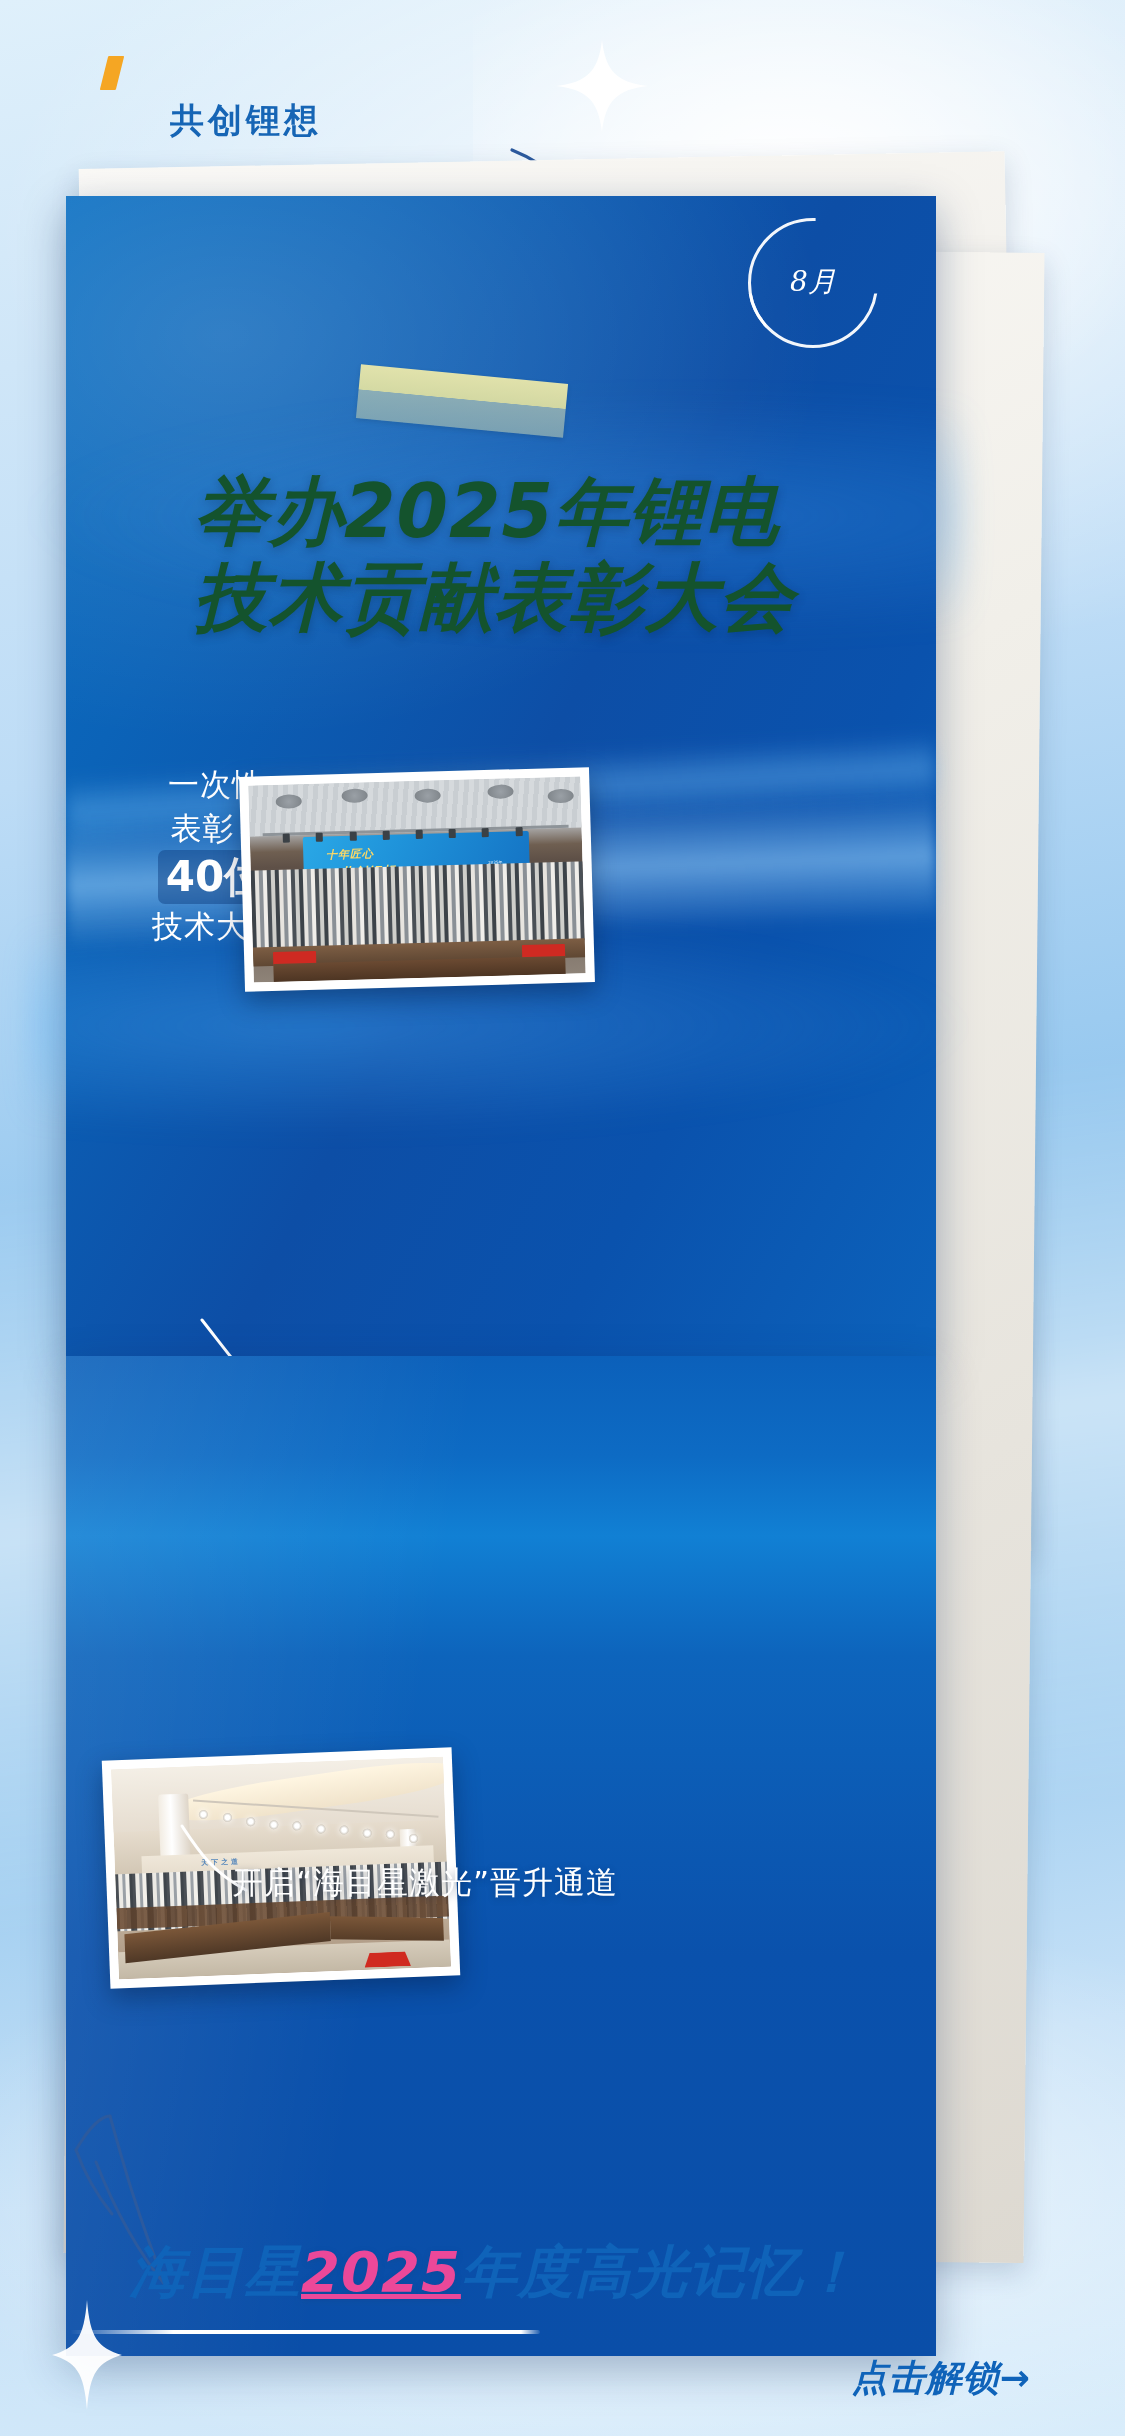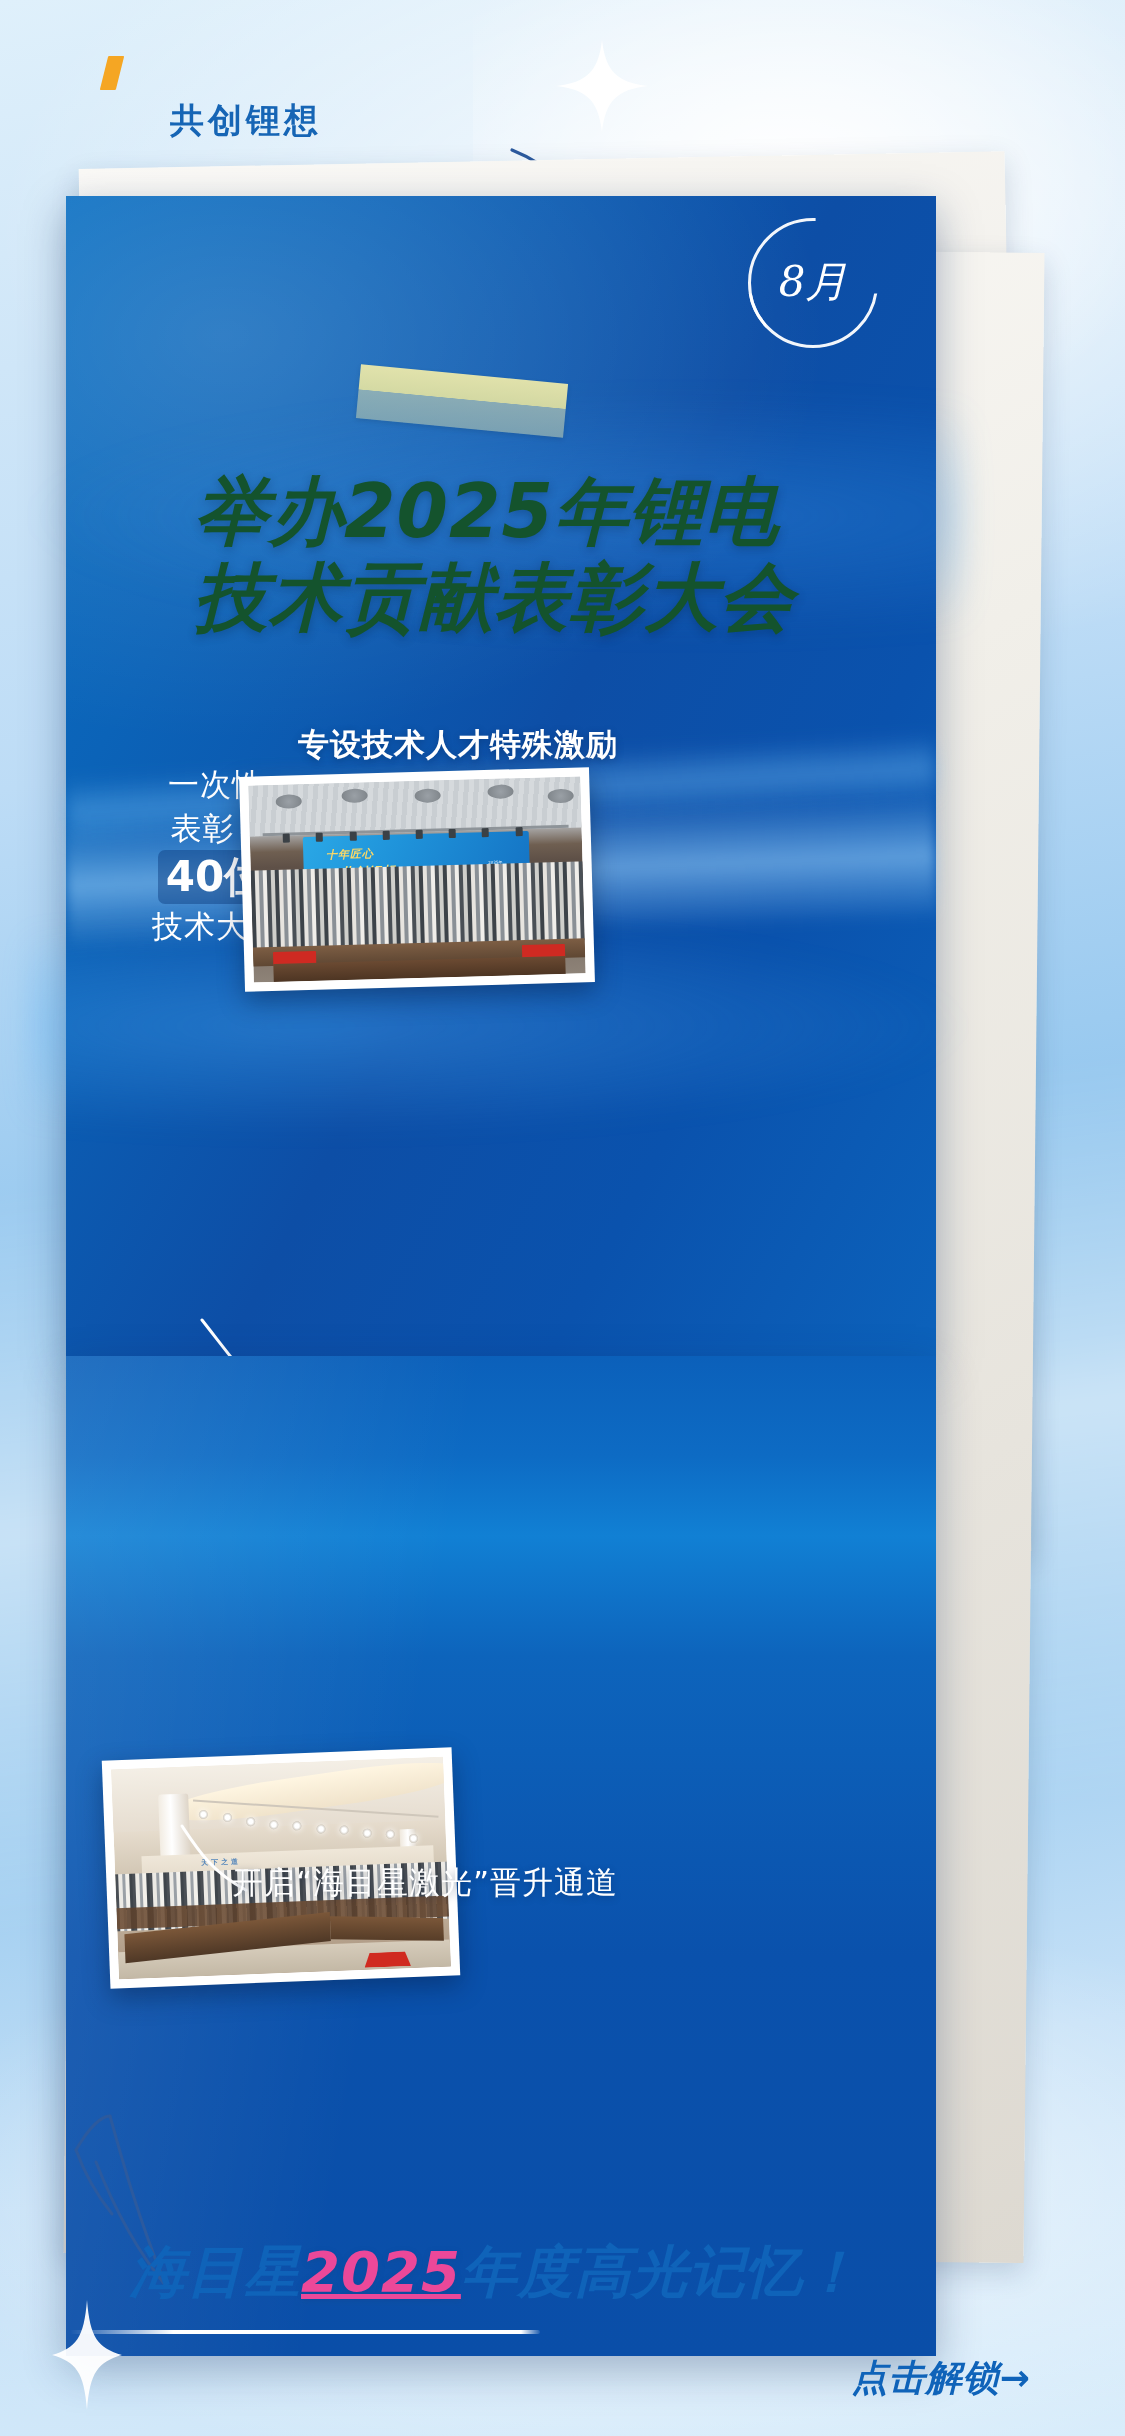--- a/index.html
+++ b/index.html
@@ -77,21 +77,21 @@
     background:linear-gradient(180deg,rgba(241,236,170,.92) 0%,rgba(236,232,160,.88) 46%,rgba(176,196,180,.72) 47%,rgba(168,190,176,.66) 100%);
     box-shadow:0 2px 5px rgba(0,0,0,.10);}
 
   
   .month{position:absolute;right:58px;top:22px;width:130px;height:130px;}
   .month .ring{position:absolute;inset:0;border:3px solid rgba(255,255,255,.95);border-radius:50%;
     clip-path:polygon(0 0,52% 0,52% 14%,14% 46%,14% 100%,0 100%,0 0);}
   .month .ring2{position:absolute;inset:0;border:3px solid rgba(255,255,255,.95);border-radius:50%;
     clip-path:polygon(0 58%,100% 58%,100% 100%,0 100%);}
   .month-txt{position:absolute;left:50%;top:50%;transform:translate(-50%,-52%);
-    font-family:"DejaVu Serif",serif;font-style:italic;font-size:42px;color:#fff;white-space:nowrap;}
+    font-family:"DejaVu Serif",serif;font-style:italic;font-size:28px;color:#fff;white-space:nowrap;}
 
   
   .title{position:absolute;left:128px;top:272px;width:700px;}
   .title .line{font-family:"DejaVu Sans",sans-serif;font-weight:bold;font-style:italic;
     font-size:74px;line-height:86px;color:#14532d;letter-spacing:1px;white-space:nowrap;
     text-shadow:0 3px 10px rgba(0,30,70,.30);}
 
   
   .sec-head{position:absolute;left:232px;top:528px;font-family:"DejaVu Sans",sans-serif;
     font-weight:bold;font-size:31px;color:#fff;letter-spacing:1px;white-space:nowrap;
@@ -246,21 +246,20 @@
     <div class="ring"></div>
     <div class="ring2"></div>
     <div class="month-txt">8月</div>
   </div>
 
   <div class="title">
     <div class="line">举办2025年锂电</div>
     <div class="line">技术贡献表彰大会</div>
   </div>
 
-  <div class="sec-head">专设技术人才特殊激励</div>
 
   <div class="statcol">
     <div class="l">一次性</div>
     <div class="l">表彰↓</div>
     <div class="big">40位</div>
     <div class="l">技术大牛</div>
   </div>
 
   <div class="photo ph1">
     <div class="inner">

